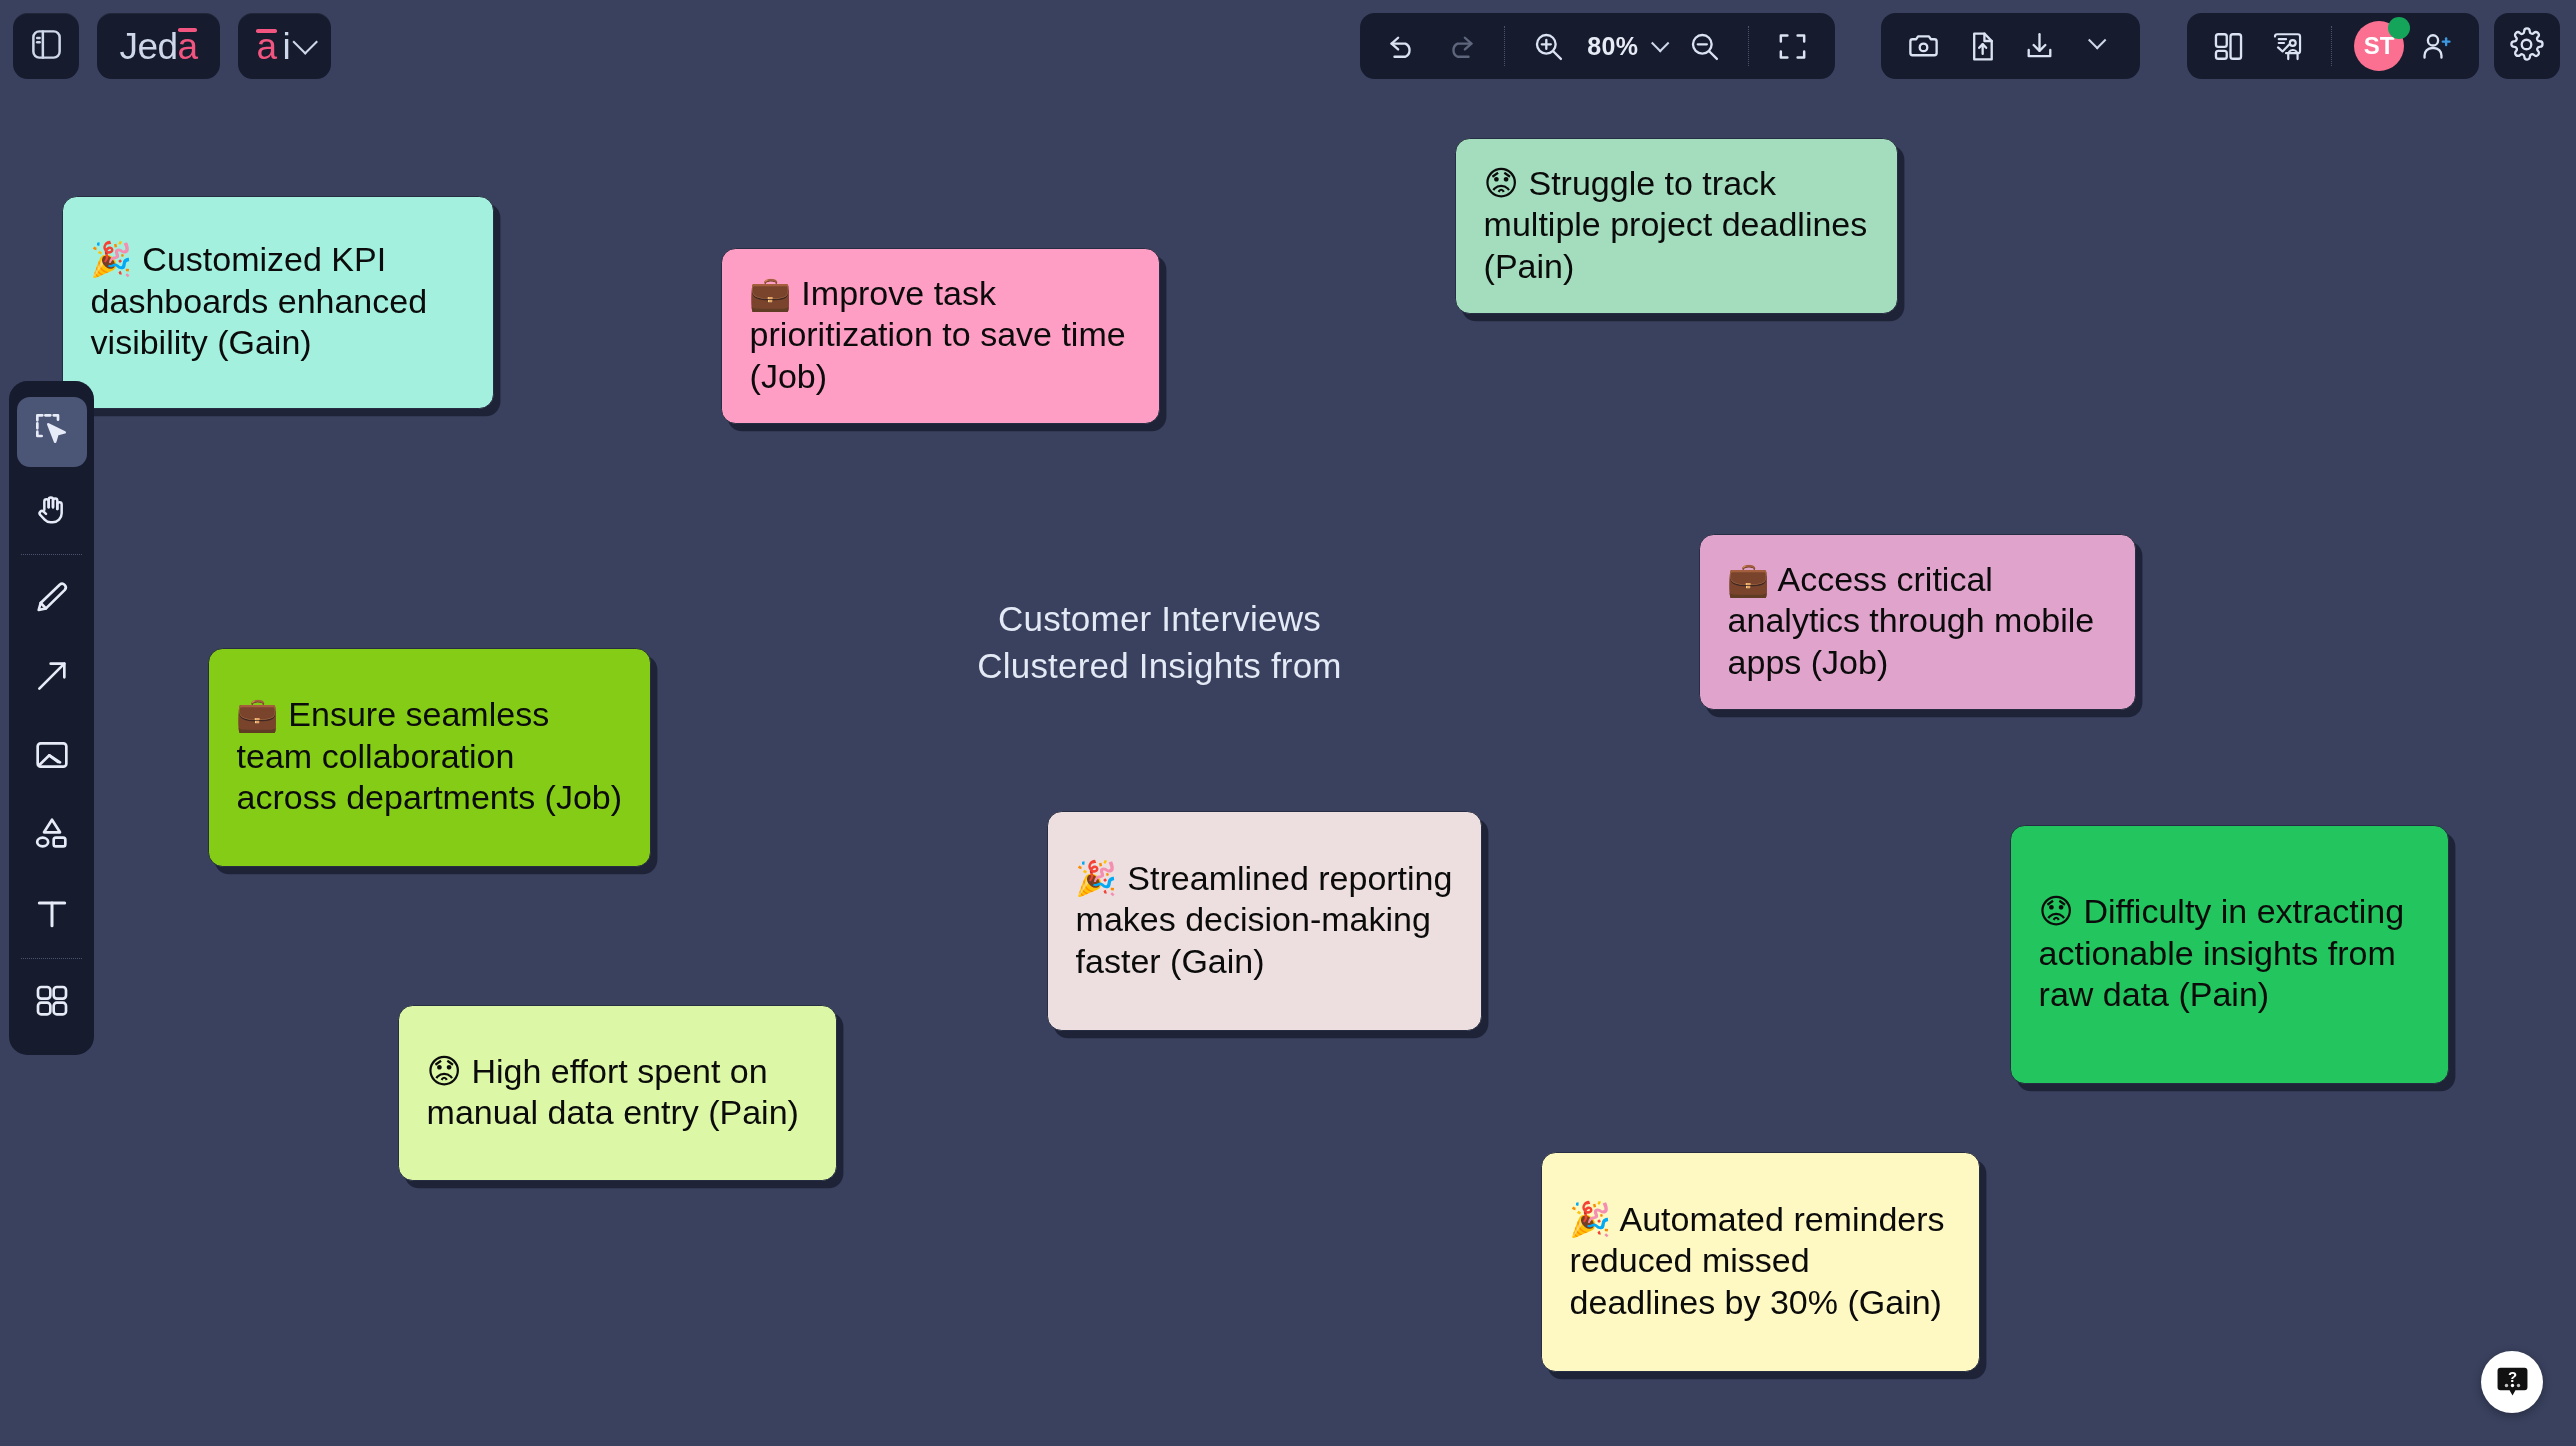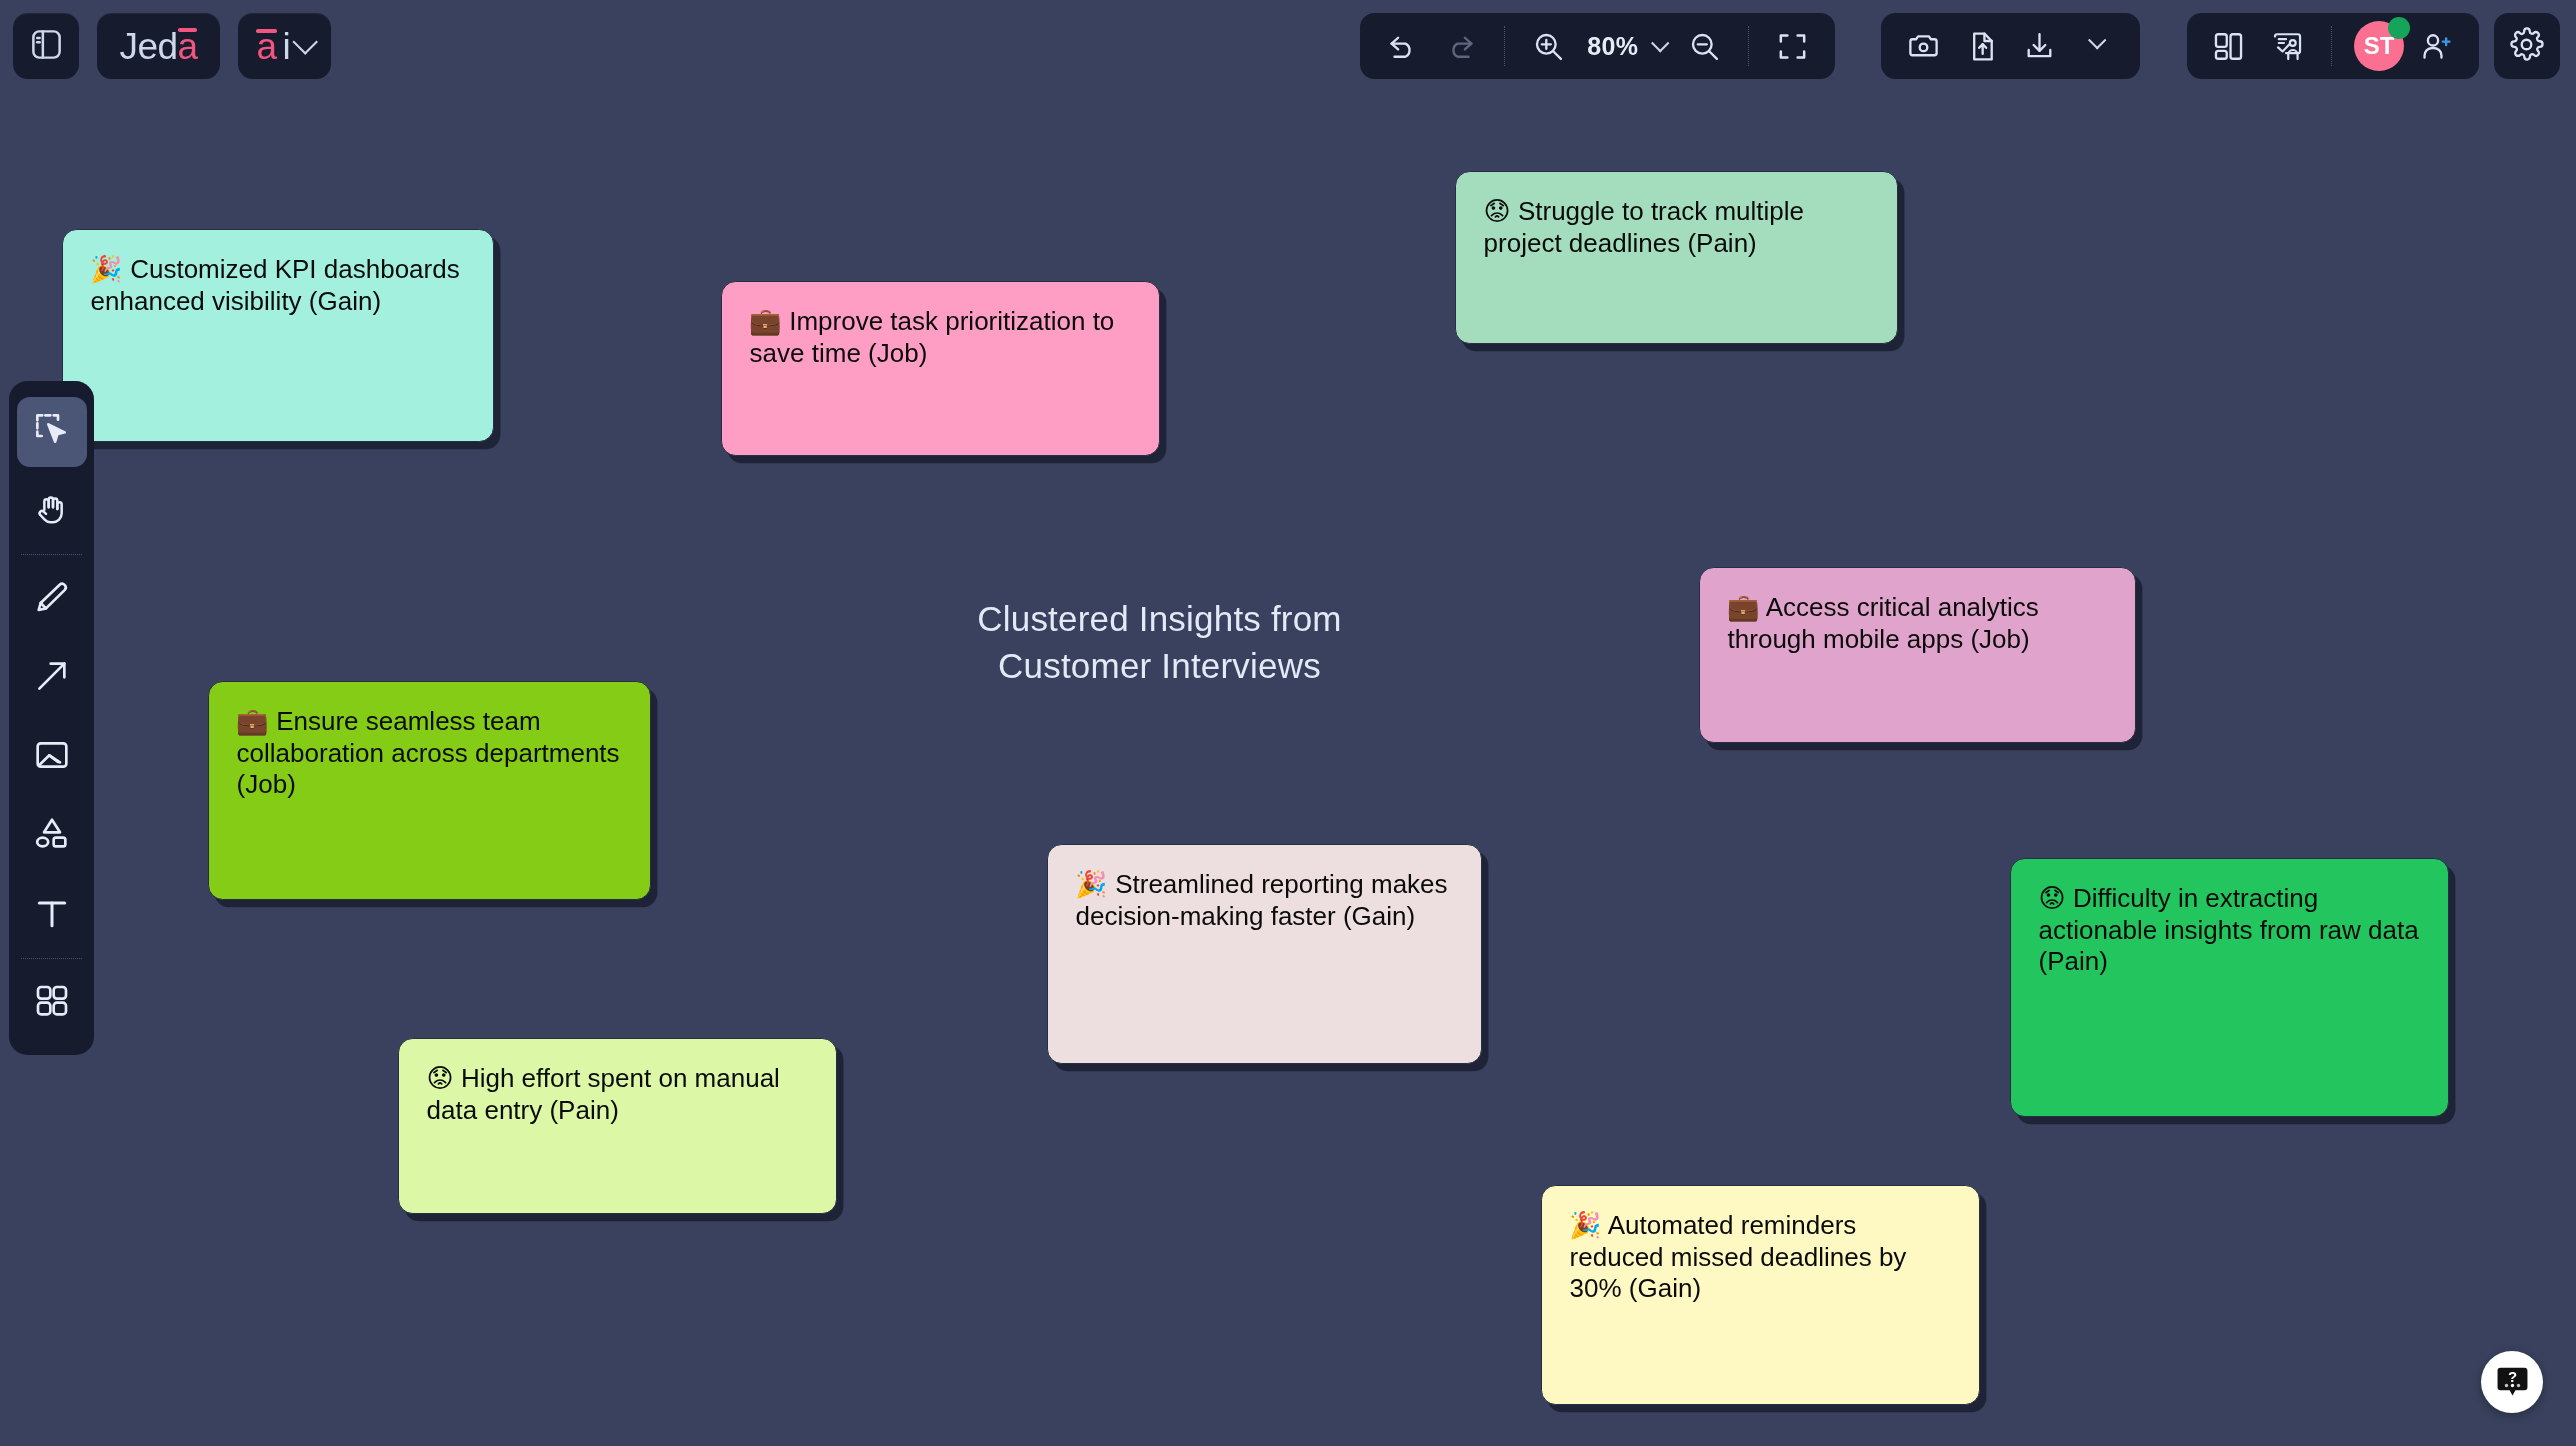--- a/index.html
+++ b/index.html
@@ -195,28 +195,27 @@
 
   
   .canvas { position: absolute; inset: 0; }
 
   .note {
     position: absolute;
     border-radius: 14.7px;
     border: 1.8px solid #272d42;
     box-shadow: 6.4px 7.3px 0 0 rgba(26,30,48,0.85);
     padding: 24px 27.6px 26px 27.6px;
-    font-size: 26px;
+    font-size: 34px;
     line-height: 1.22;
     color: #0b0b0b;
     font-family: "Liberation Sans", "DejaVu Sans", sans-serif;
     cursor: move;
     display: flex;
-    align-items: flex-start;
-    margin-top: 33px;
+    align-items: center;
   }
   .note-text { width: 100%; word-wrap: break-word; }
 
   .board-title {
     position: absolute;
     color: #e3e9f5;
     font-size: 35px;
     line-height: 1.35;
     text-align: center;
     font-weight: 400;
@@ -237,22 +236,22 @@
   }
 </style>
 </head>
 <body>
 
 <div id="app">
 
   <div class="canvas">
 
     <div class="board-title" id="board-title" style="left: 939px; top: 595px; width: 441px;">
+      <div>Customer Interviews</div>
       <div>Clustered Insights from</div>
-      <div>Customer Interviews</div>
     </div>
 
     <div id="notes-layer">
         <div class="note" style="left: 62px; top: 196px; width: 432px; min-height: 213px; background: rgb(164, 240, 223);">
           <div class="note-text">🎉 Customized KPI dashboards enhanced visibility (Gain)</div>
         </div>
         <div class="note" style="left: 721px; top: 248px; width: 439px; min-height: 175px; background: rgb(255, 158, 196);">
           <div class="note-text">💼 Improve task prioritization to save time (Job)</div>
         </div>
         <div class="note" style="left: 1455px; top: 138px; width: 443px; min-height: 173px; background: rgb(163, 221, 189);">

